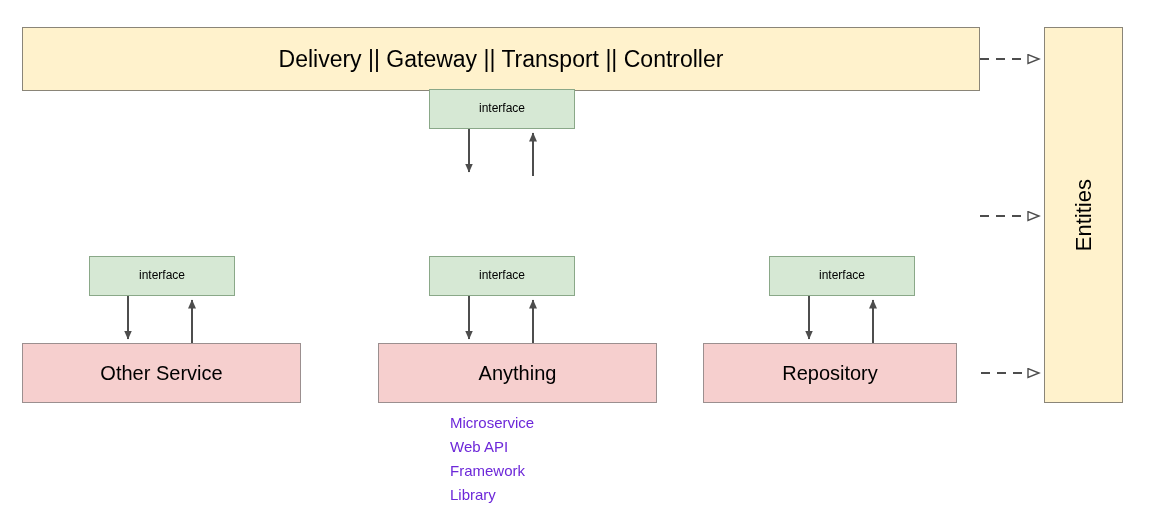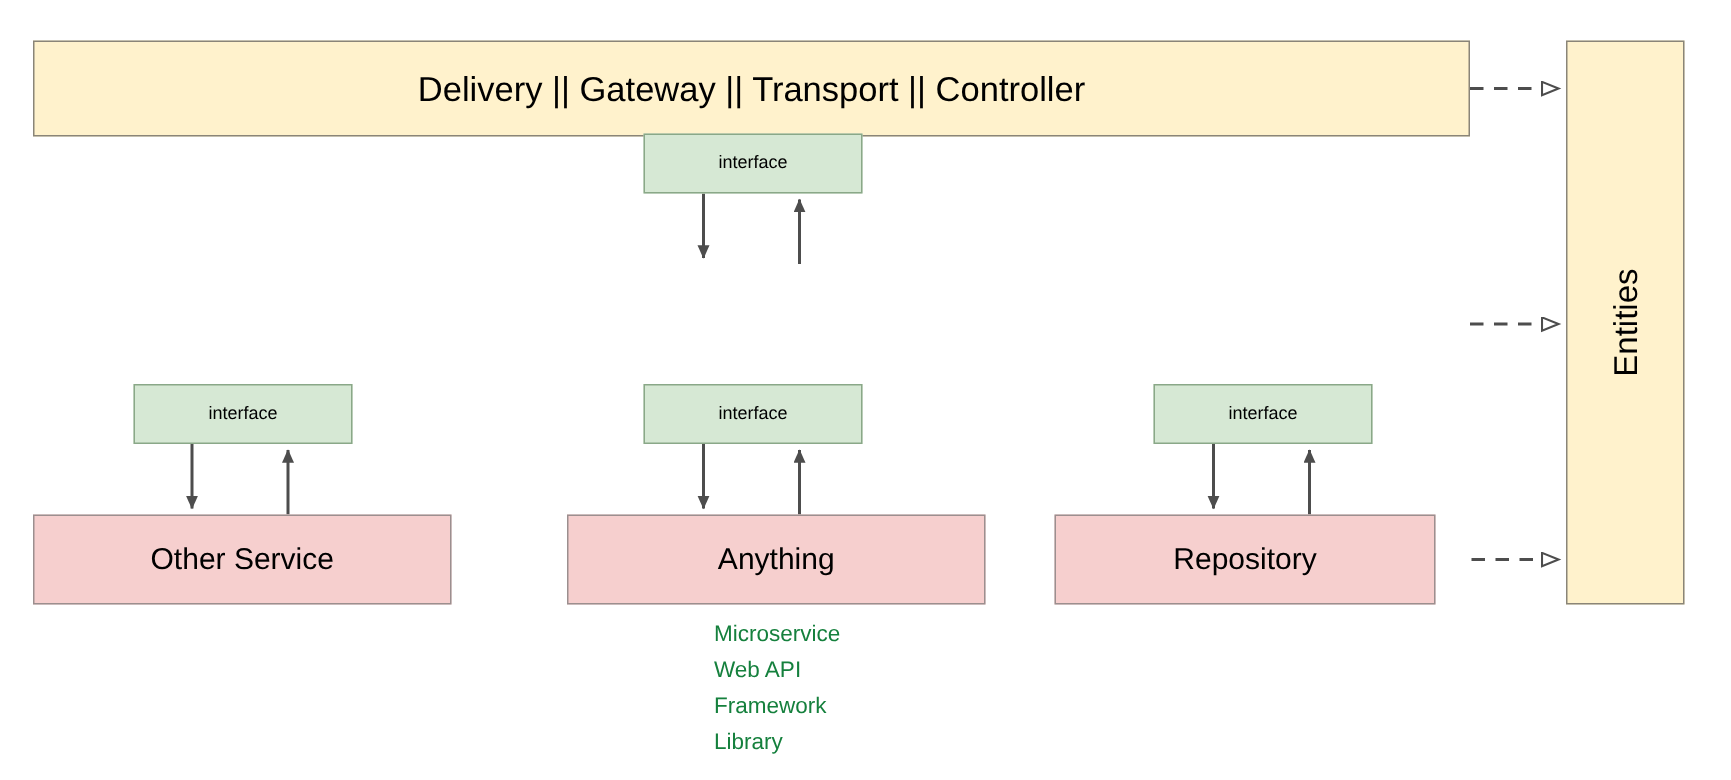--- a/index.html
+++ b/index.html
@@ -60,24 +60,23 @@
     top: 0;
     width: 1154px;
     height: 520px;
     pointer-events: none;
   }
 
   
   .note-list {
     position: absolute;
     font-size: 15px;
-    color: #15803d;
+    color: #6d28d9;
     line-height: 24px;
     white-space: nowrap;
-    margin-left: 26px;
   }
   .note-list div { height: 24px; }
 </style>
 </head>
 <body>
 
 <div id="canvas">
 
   <svg id="wires" viewBox="0 0 1154 520" width="1154" height="520" aria-hidden="true">
     <defs>

